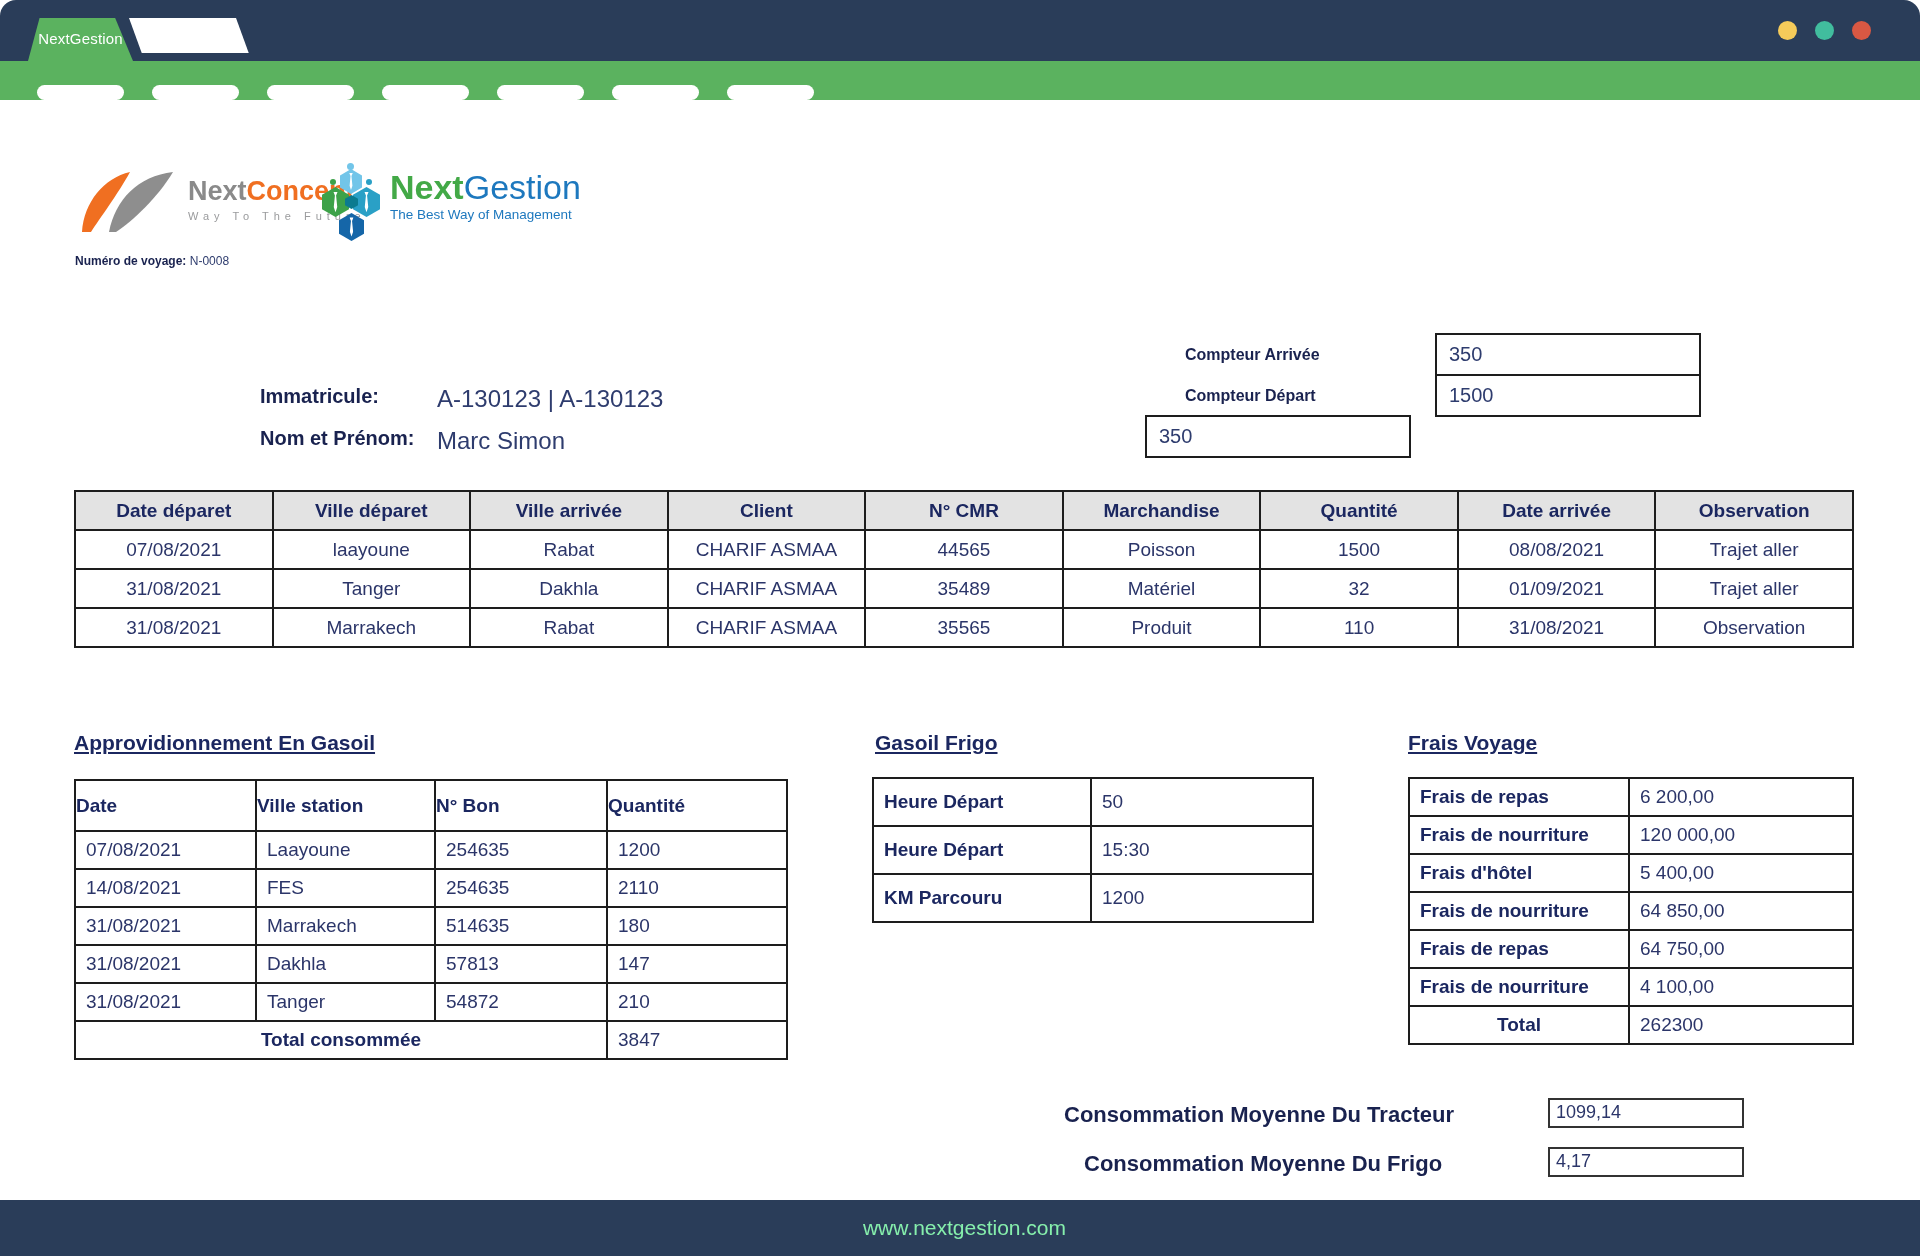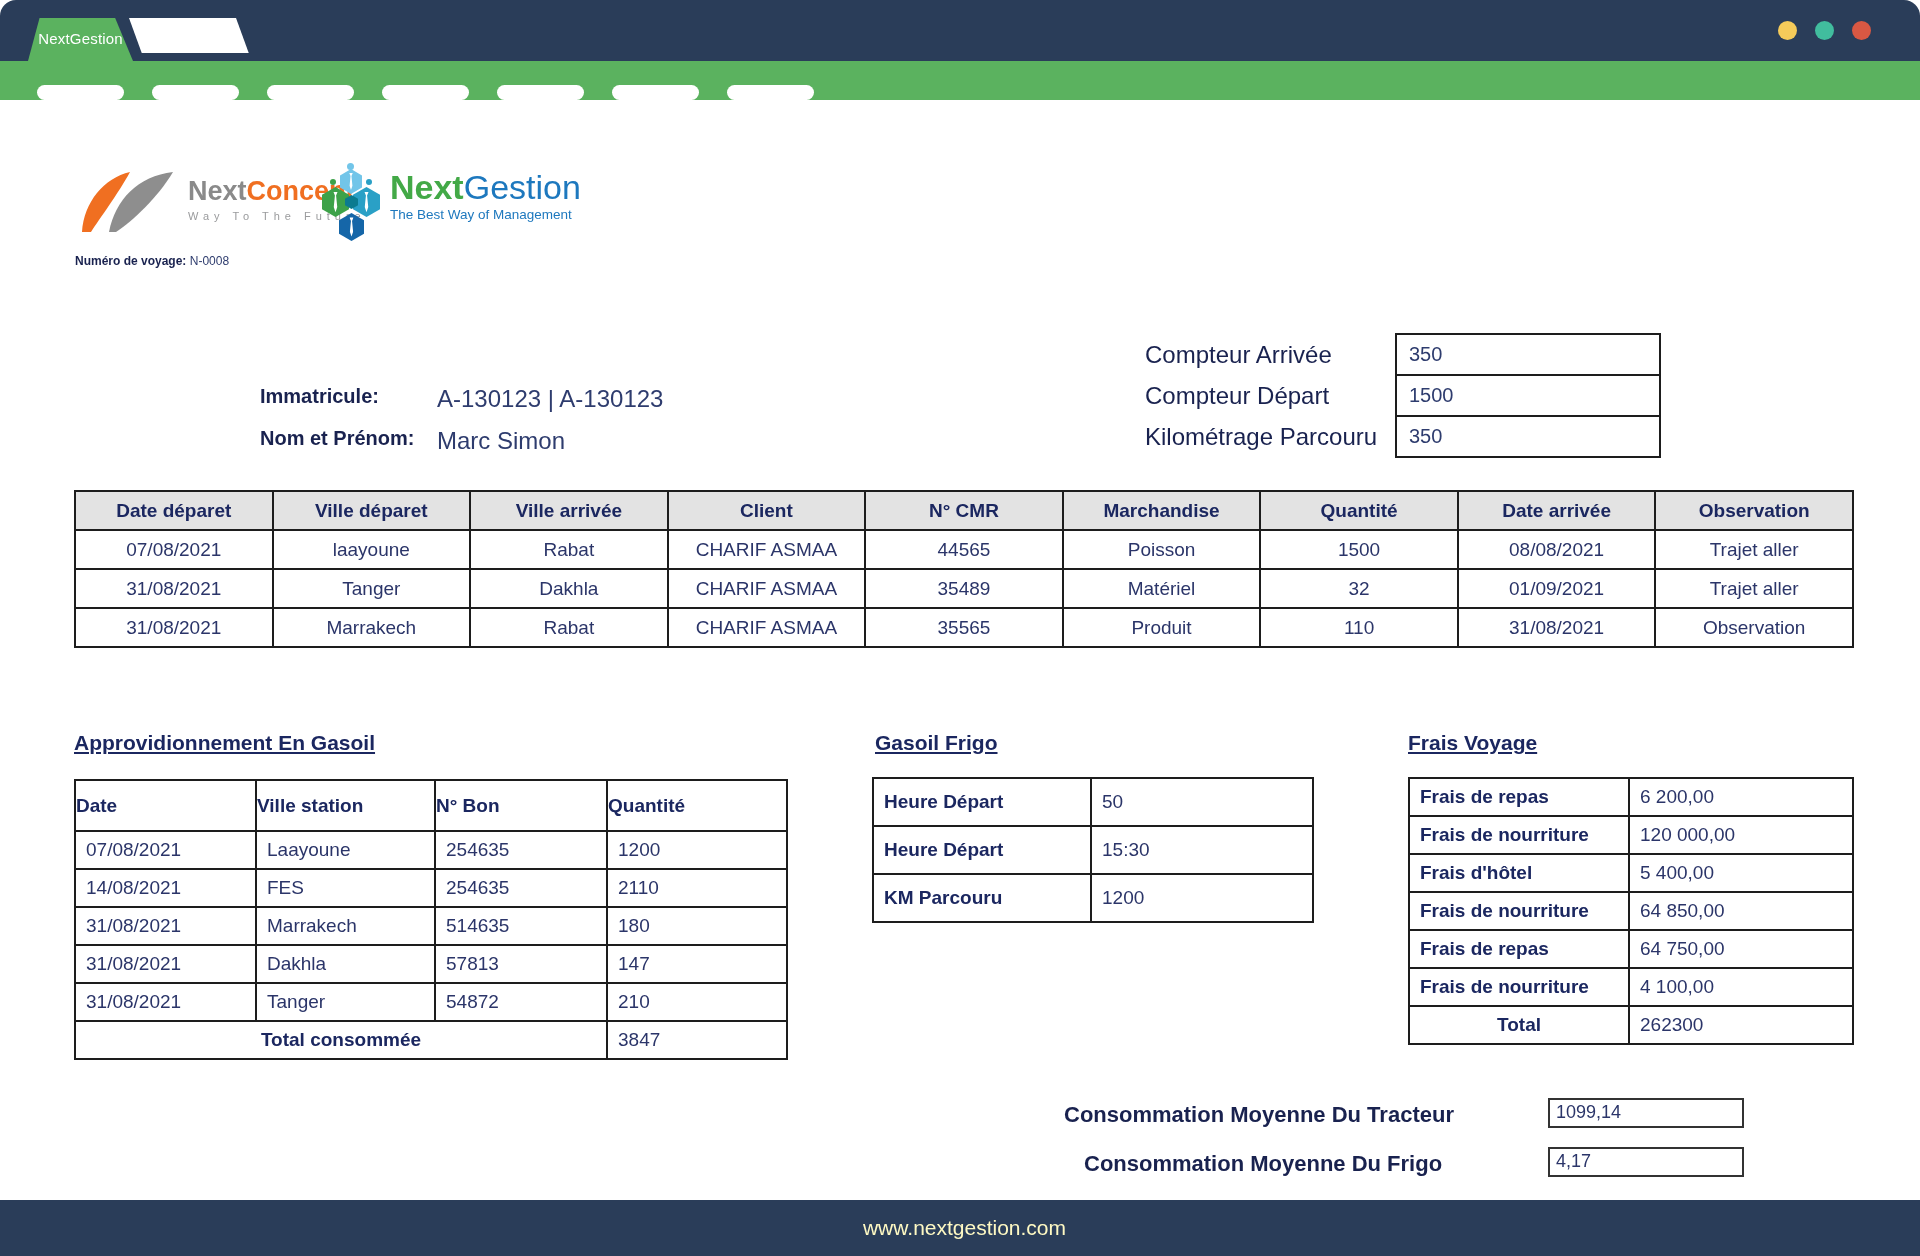--- a/index.html
+++ b/index.html
@@ -62,21 +62,21 @@
   .voyage b { font-weight:bold; }
 
   
   .info-label { position:absolute; font-size:20px; font-weight:bold; }
   .info-value { position:absolute; font-size:24px; }
 
   
   .counters { position:absolute; left:1145px; top:333px; }
   .counter-row { display:flex; align-items:stretch; height:43px; margin-top:-2px; }
   .counter-row:first-child { margin-top:0; }
-  .counter-label { width:250px; font-size:24px; font-weight:normal; display:flex; align-items:center; }
+  .counter-label { width:250px; font-size:16px; font-weight:bold; display:flex; align-items:center;margin-left:40px; }
   .counter-box { width:266px; border:2px solid #1d1d1d; background:#fff;
                  display:flex; align-items:center; padding-left:12px; font-size:20px; }
 
   
   table { border-collapse:collapse; table-layout:fixed; }
   td,th { border:2px solid #1d1d1d; font-size:19px; overflow:hidden; white-space:nowrap; }
 
   .trips { position:absolute; left:74px; top:490px; width:1780px; }
   .trips th { height:39px; background:#E3E3E3; color:#1B2760; text-align:center; font-weight:bold;margin-left:36px; }
   .trips td { height:39px; text-align:center; color:#2B3569; }
@@ -96,21 +96,21 @@
   .frais .total-label { text-align:center; font-weight:bold; color:#1B2760; padding-left:0; }
 
   
   .conso-label { position:absolute; font-size:22px; font-weight:bold; }
   .conso-box { position:absolute; width:196px; height:30px; border:2px solid #333;
                font-size:18px; color:#2B3569; padding:2px 6px; background:#fff; }
 
   
   .footer { position:absolute; left:0; top:1200px; width:1920px; height:56px;
             background:var(--chrome-navy,#2A3D59); display:flex; align-items:center; justify-content:center; }
-  .footer span { color:#fef9c3; font-size:21px;margin-left:9px; }
+  .footer span { color:#86efac; font-size:21px;margin-left:9px; }
 </style>
 </head>
 <body>
 
 <div class="screen">
 
   <div class="titlebar">
     <div class="browser-tab">
       <span>NextGestion</span>
     </div>
@@ -182,21 +182,20 @@
   <div class="counters">
     <div class="counter-row">
       <div class="counter-label navy">Compteur Arrivée</div>
       <div class="counter-box val">350</div>
     </div>
     <div class="counter-row">
       <div class="counter-label navy">Compteur Départ</div>
       <div class="counter-box val">1500</div>
     </div>
     <div class="counter-row">
-      <div class="counter-label navy">Kilométrage Parcouru</div>
       <div class="counter-box val">350</div>
     </div>
   </div>
 
   <table class="trips">
     <tbody>
         <tr>
       <th>Date déparet</th>
       <th>Ville déparet</th>
       <th>Ville arrivée</th>

